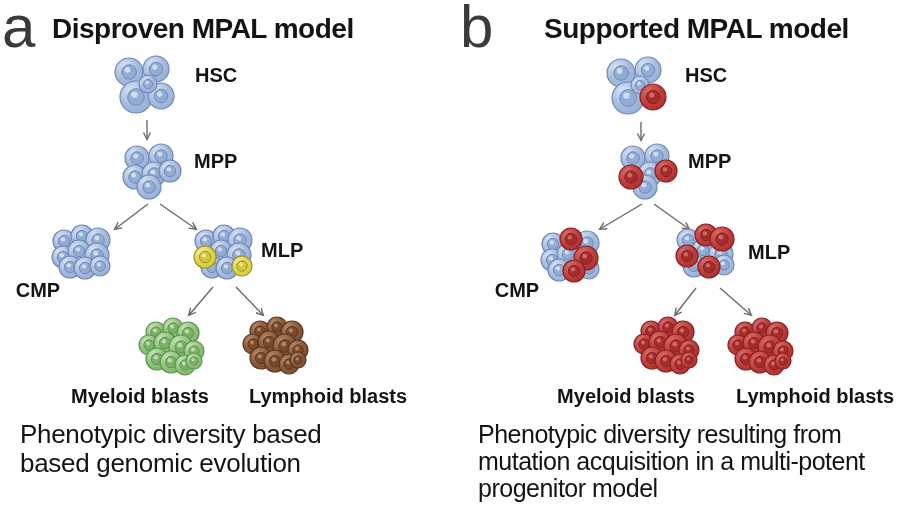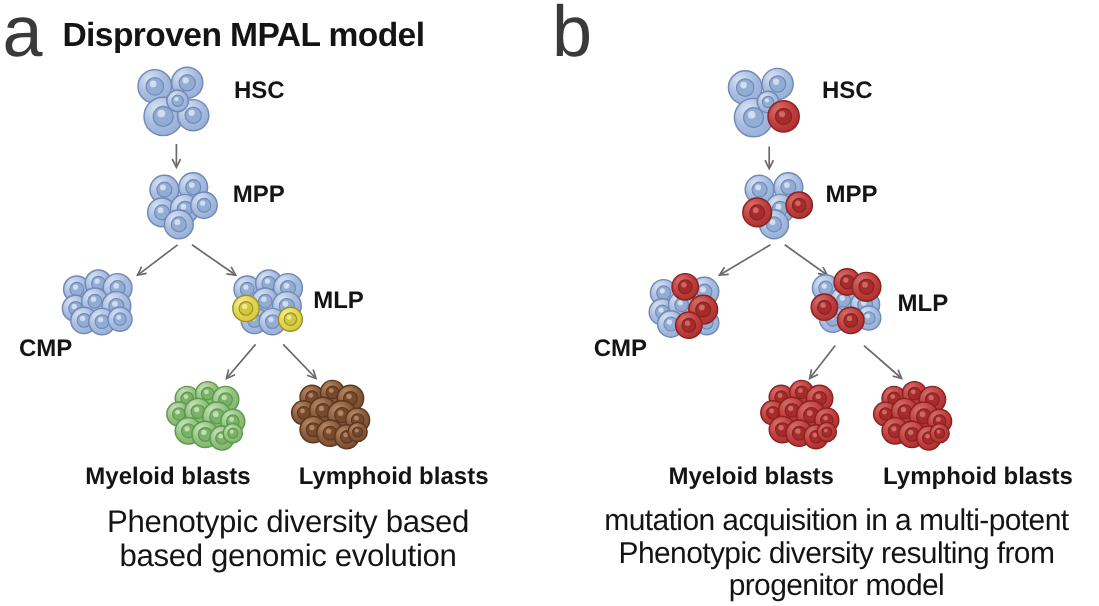--- a/index.html
+++ b/index.html
@@ -19,21 +19,21 @@
     position:absolute;top:15px;font-size:28px;line-height:1;
     letter-spacing:-0.5px;color:var(--text,#141414);white-space:nowrap;font-weight:bold;
   }
   .diagram{position:absolute;top:0;left:0;}
   .node-label{
     font-family:"Liberation Sans","DejaVu Sans",sans-serif;
     font-weight:bold;font-size:20px;fill:var(--text,#141414);
   }
   .arrow{fill:none;stroke-width:1.4;}
   .caption{
-    position:absolute;text-align:center;
+    position:absolute;text-align:left;
     color:var(--text,#141414);
   }
   .caption-a{top:420px;left:20px;width:440px;font-size:26px;line-height:29px;letter-spacing:-0.3px;}
   .caption-b{top:421px;left:20px;width:438px;font-size:25px;line-height:27px;letter-spacing:-0.5px;}
   .defs-svg{position:absolute;width:0;height:0;}
 </style>
 </head>
 <body style="--text: #141414; --letter: #3a3a3a; background: rgb(255, 255, 255);">
 
 <svg class="defs-svg" aria-hidden="true">
@@ -258,20 +258,21 @@
     </svg>
 
     <div class="caption caption-a">
       <div>Phenotypic diversity based</div>
       <div>based genomic evolution</div>
     </div>
   </div>
 
   <div class="panel" style="left:458px;">
     <div class="panel-letter">b</div>
+    <div class="panel-title" style="left:86px;">Supported MPAL model</div>
 
     <svg class="diagram" width="458" height="505" viewBox="0 0 458 505">
 
       <line class="arrow" x1="183" y1="122" x2="183" y2="140" marker-end="url(#arrowhead)" stroke="#6a6a6a"></line>
       <line class="arrow" x1="184" y1="204" x2="142" y2="229" marker-end="url(#arrowhead)" stroke="#6a6a6a"></line>
       <line class="arrow" x1="196" y1="204" x2="231" y2="229" marker-end="url(#arrowhead)" stroke="#6a6a6a"></line>
       <line class="arrow" x1="238" y1="288" x2="217" y2="315" marker-end="url(#arrowhead)" stroke="#6a6a6a"></line>
       <line class="arrow" x1="262" y1="288" x2="293" y2="315" marker-end="url(#arrowhead)" stroke="#6a6a6a"></line>
 
       <g class="cluster" transform="translate(181,87)">
@@ -442,19 +443,19 @@
 
       <text class="node-label" x="227" y="82">HSC</text>
       <text class="node-label" x="230" y="168">MPP</text>
       <text class="node-label" x="59" y="297" text-anchor="middle">CMP</text>
       <text class="node-label" x="290" y="259">MLP</text>
       <text class="node-label" x="168" y="403" text-anchor="middle">Myeloid blasts</text>
       <text class="node-label" x="357" y="403" text-anchor="middle">Lymphoid blasts</text>
     </svg>
 
     <div class="caption caption-b">
+      <div>Phenotypic diversity resulting from</div>
       <div>mutation acquisition in a multi-potent</div>
-      <div>Phenotypic diversity resulting from</div>
       <div>progenitor model</div>
     </div>
   </div>
 
 </div>
 
 </body></html>

